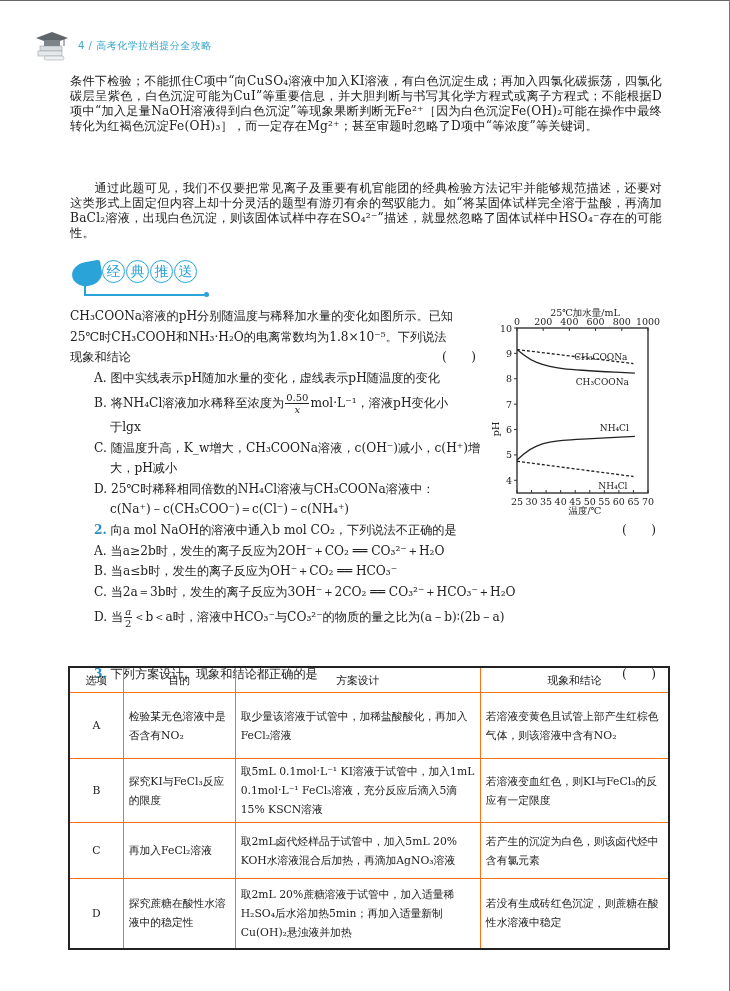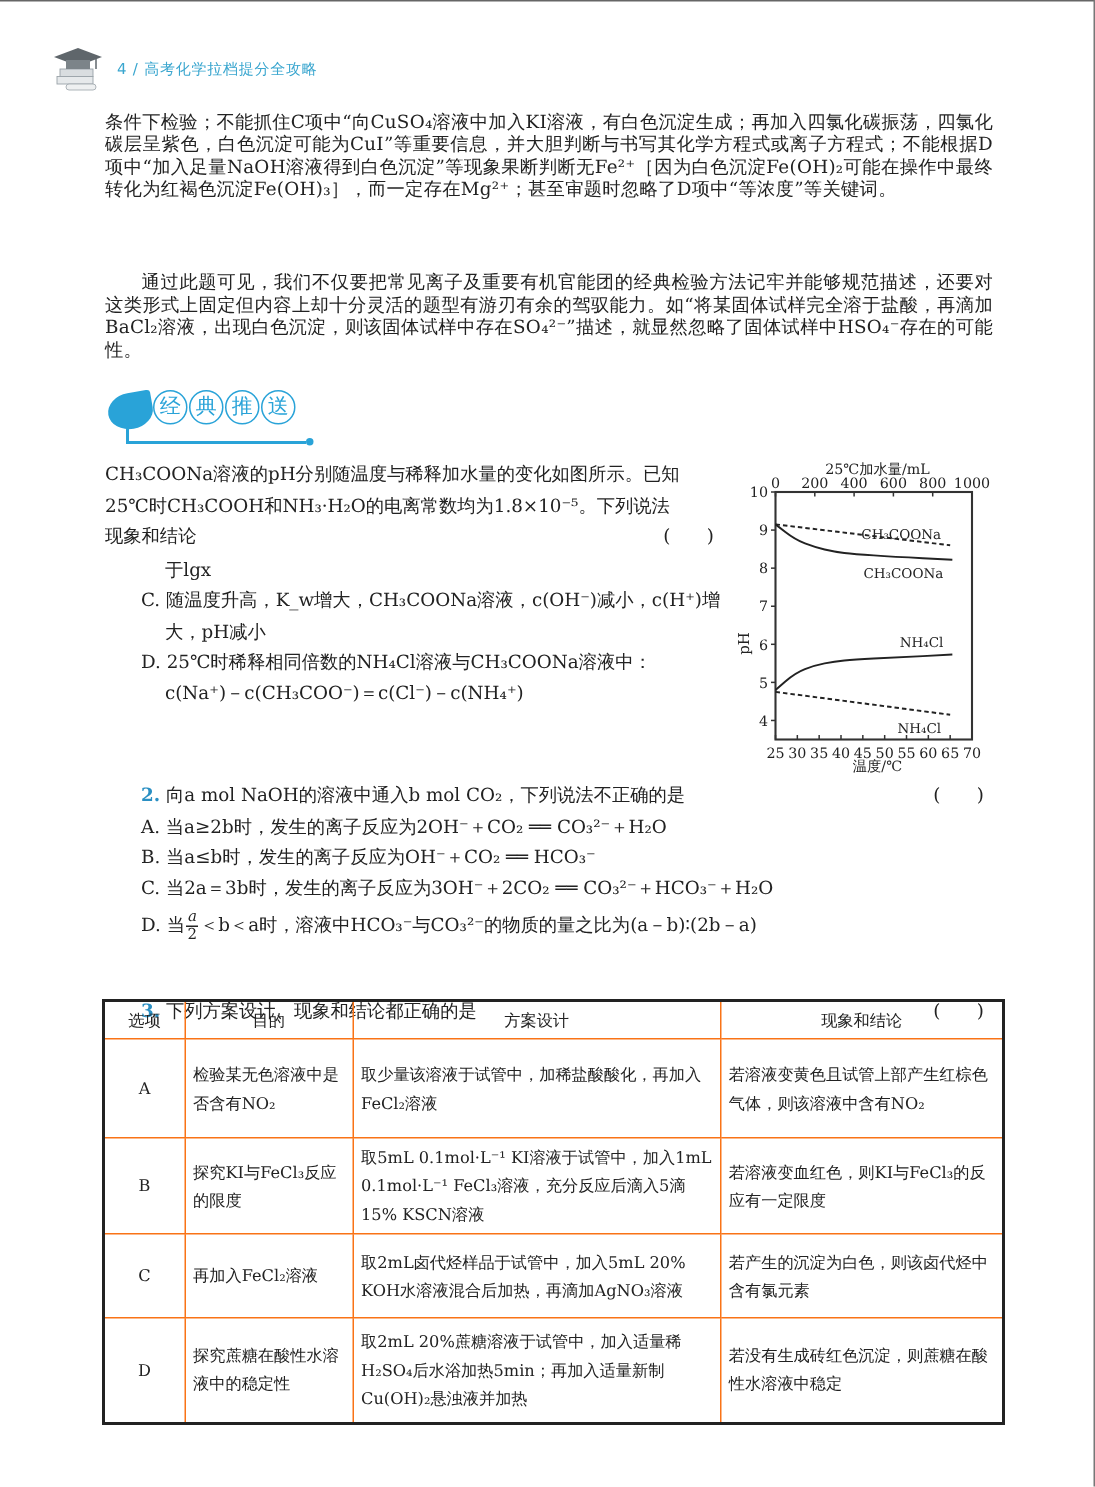--- a/index.html
+++ b/index.html
@@ -85,20 +85,24 @@
     <span class="ch">送</span>
   </div>
 </div>
 
 <div class="q" style="left:70px; top:306px; width:412px;">
   <div>CH₃COONa溶液的pH分别随温度与稀释加水量的变化如图所示。已知</div>
   <div>25℃时CH₃COOH和NH₃·H₂O的电离常数均为1.8×10⁻⁵。下列说法</div>
   <div style="position:relative;">
     <span>现象和结论</span>
     <span class="paren" style="right:6px;">(　　)</span>
+  </div>
+  <div style="padding-left:24px;">A. 图中实线表示pH随加水量的变化，虚线表示pH随温度的变化</div>
+  <div style="padding-left:24px; margin-top:4px;">
+    <span>B. 将NH₄Cl溶液加水稀释至浓度为</span><span class="frac"><span class="n">0.50</span><span class="d">x</span></span><span>mol·L⁻¹，溶液pH变化小</span>
   </div>
   <div style="padding-left:40px; margin-top:2px;">于lgx</div>
   <div style="padding-left:24px;">C. 随温度升高，K_w增大，CH₃COONa溶液，c(OH⁻)减小，c(H⁺)增</div>
   <div style="padding-left:40px;">大，pH减小</div>
   <div style="padding-left:24px;">D. 25℃时稀释相同倍数的NH₄Cl溶液与CH₃COONa溶液中：</div>
   <div style="padding-left:40px;">c(Na⁺)－c(CH₃COO⁻)＝c(Cl⁻)－c(NH₄⁺)</div>
 </div>
 
 <div class="chart">
   <svg id="phchart" width="180" height="215">

